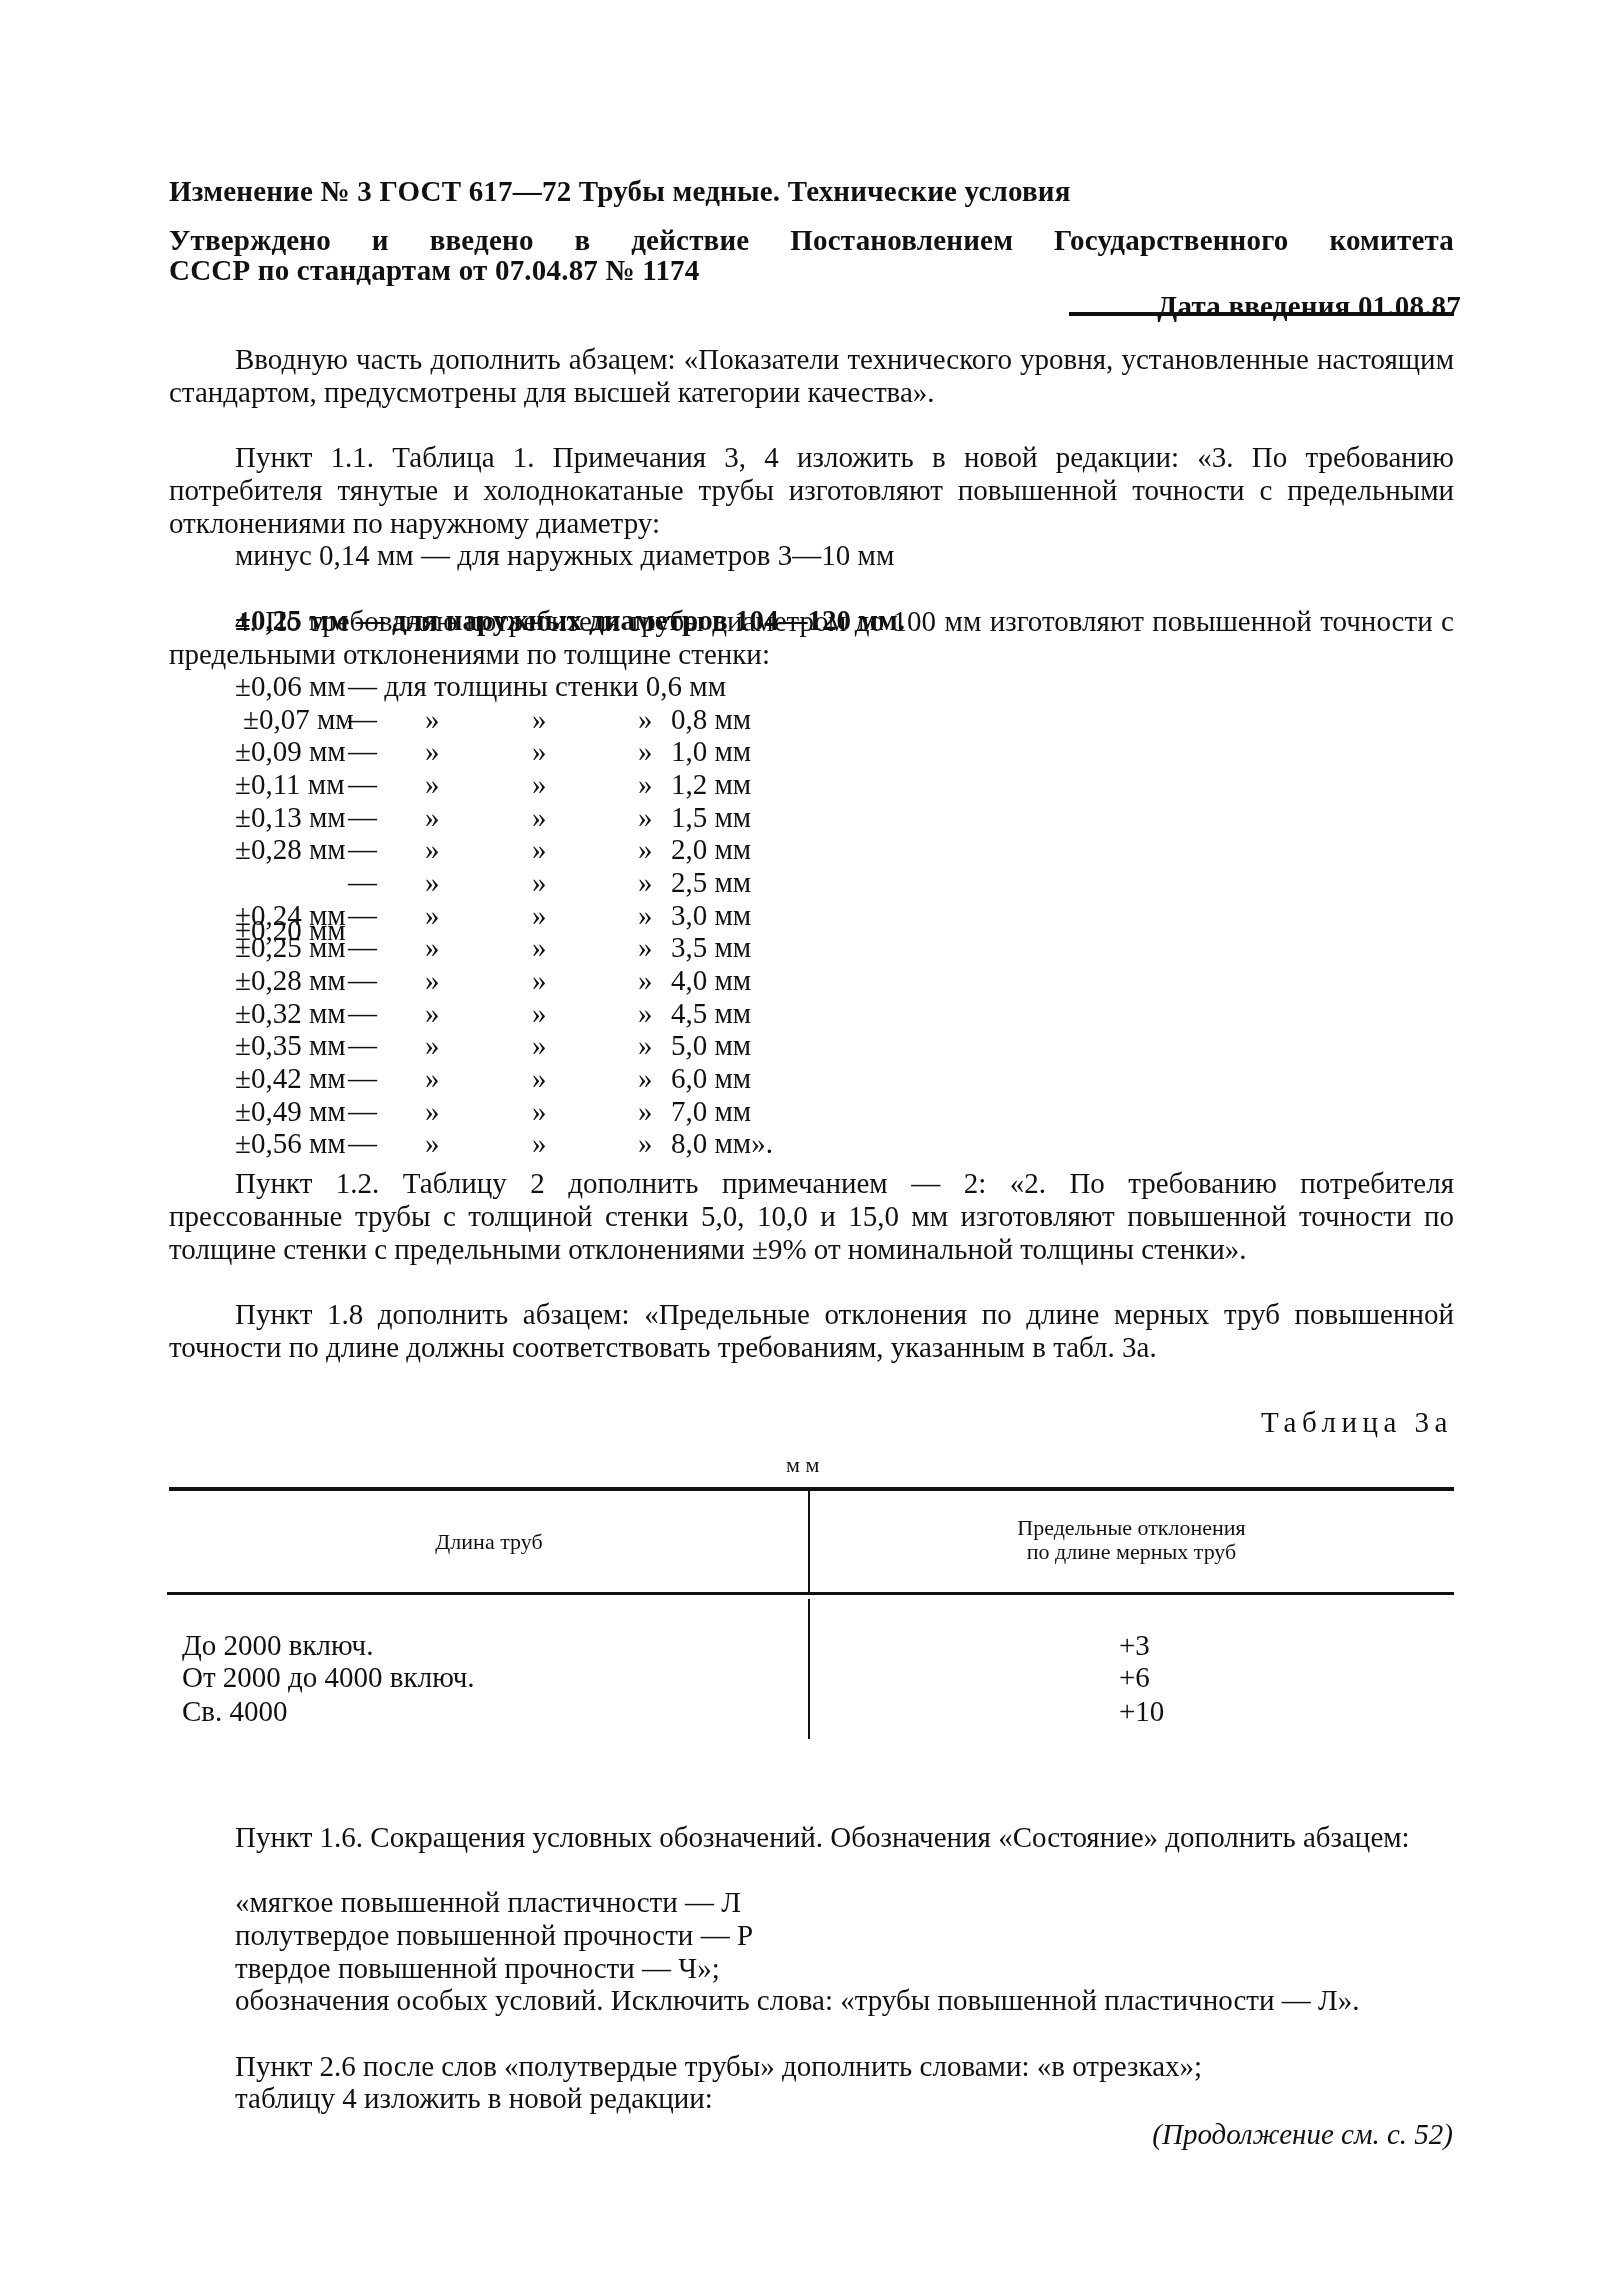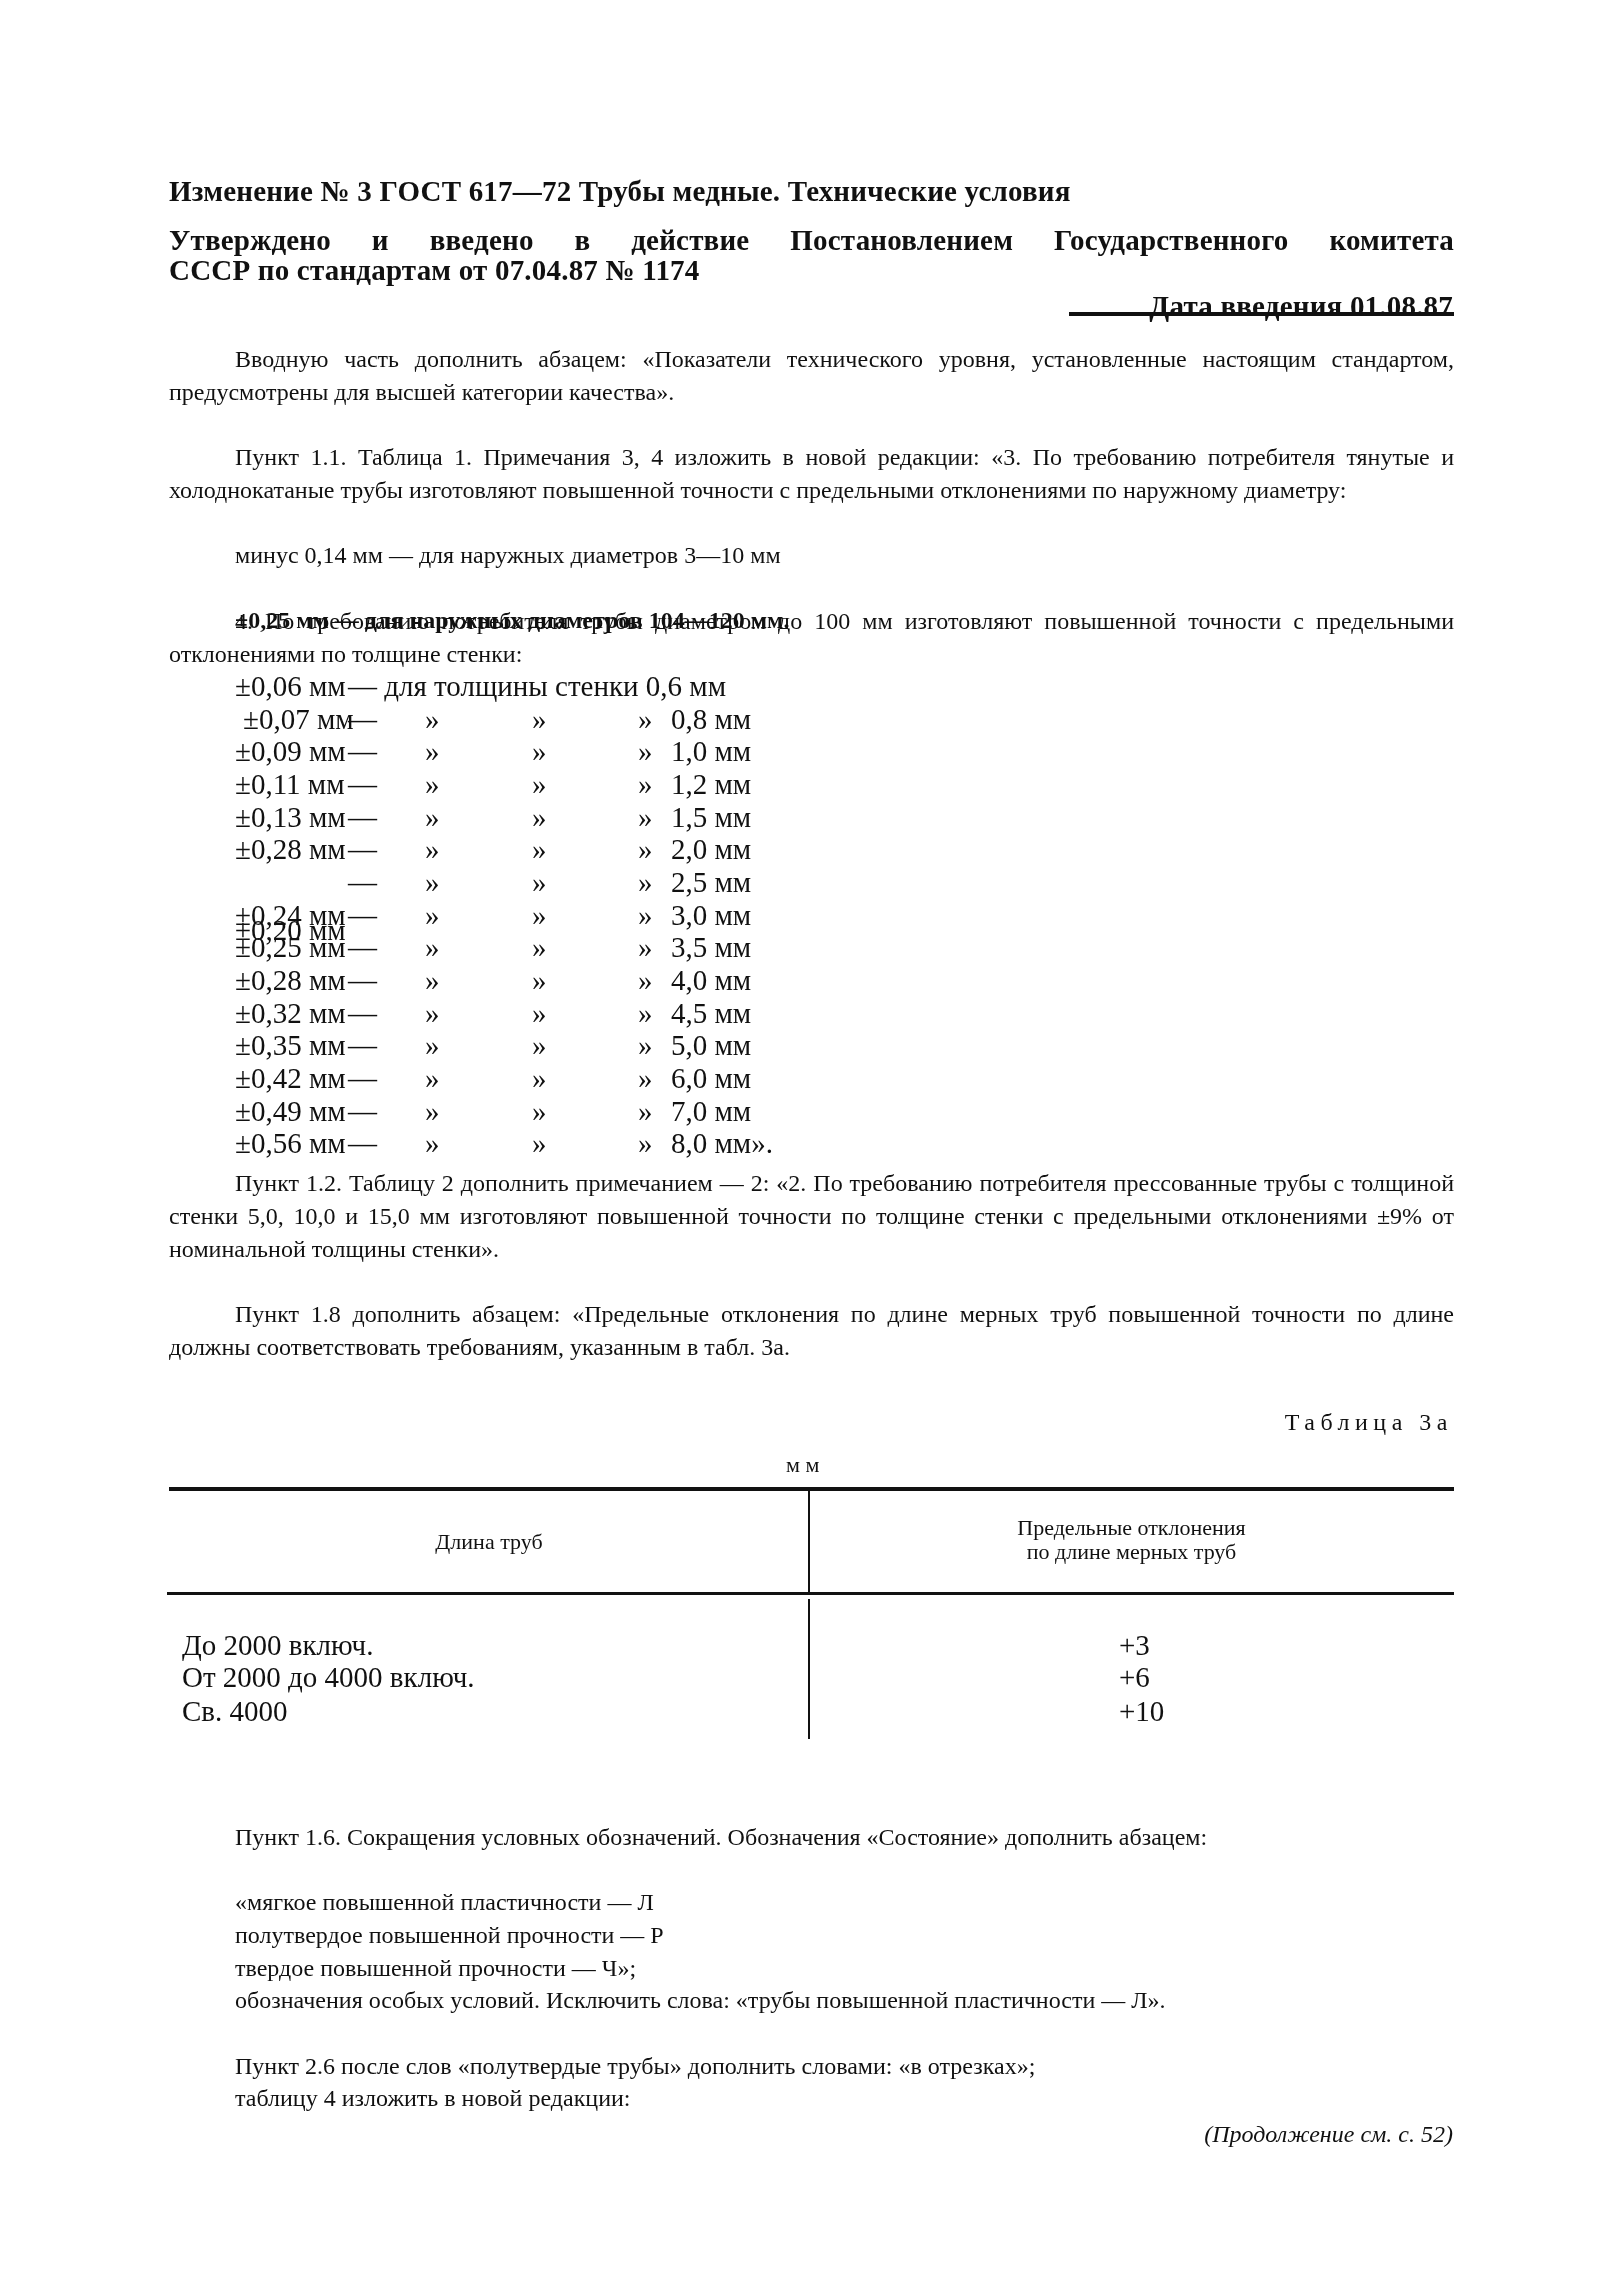--- a/index.html
+++ b/index.html
@@ -1,38 +1,38 @@
 <!DOCTYPE html>
 <html style="font-size:14.8px"><head>
 <meta charset="utf-8">
 <style>
   html, body { margin: 0; padding: 0; background: #ffffff; }
   body { width: 1613px; height: 2289px; position: relative; overflow: hidden;
          font-family: "Liberation Serif", "DejaVu Serif", serif; color: #111; }
   .abs { position: absolute; white-space: nowrap; }
   .head { font-weight: bold; font-size: 29px; letter-spacing: 0.2px; margin-top: 16px; }
-  .p { font-size: 24px; line-height: 33px; }
+  .p { font-size: 29px; line-height: 33px; }
   .block { position: absolute; left: 169px; width: 1285px; }
   .just { text-align: justify; text-align-last: left; }
   .ind { text-indent: 66px; }
   .line { position: absolute; background: #111; }
   .tol-row { position: absolute; left: 235px; height: 33px; font-size: 29px; line-height: 33px; white-space: nowrap; }
   .tol-row span { position: absolute; top: 0; }
   .th { font-size: 22px; line-height: 25px; text-align: center; position: absolute; }
   .td { font-size: 29px; line-height: 32px; position: absolute; white-space: nowrap; }
   .italic { font-style: italic; }
   .spaced { letter-spacing: 5.5px; }
 </style>
 </head>
 <body>
 
 <div class="abs head" style="left:169px; top:159px;">Изменение № 3 ГОСТ 617—72 Трубы медные. Технические условия</div>
 <div class="abs head" style="left:169px; top:208px; width:1285px; text-align:justify; text-align-last:justify;">Утверждено и введено в действие Постановлением Государственного комитета</div>
 <div class="abs head" style="left:169px; top:238px;">СССР по стандартам от 07.04.87 № 1174</div>
-<div class="abs head" style="right:160px; top:274px;">Дата введения 01.08.87</div>
+<div class="abs head" style="right:152px; top:274px;">Дата введения 01.08.87</div>
 <div class="line" style="left:1069px; top:312px; width:385px; height:3.7px;"></div>
 
 <div class="block p just ind" style="top:343px;">Вводную часть дополнить абзацем: «Показатели технического уровня, установленные настоящим стандартом, предусмотрены для высшей категории качества».</div>
 
 <div class="block p just ind" style="top:441px;">Пункт 1.1. Таблица 1. Примечания 3, 4 изложить в новой редакции: «3. По требованию потребителя тянутые и холоднокатаные трубы изготовляют повышенной точности с предельными отклонениями по наружному диаметру:</div>
 <div class="abs p" style="left:235px; top:539px;">минус 0,14 мм — для наружных диаметров 3—10 мм</div>
 <div class="abs p" style="left:235px; top:604px;font-weight:bold;">±0,25 мм — для наружных диаметров 104—120 мм.</div>
 <div class="block p just ind" style="top:605px;">4. По требованию потребителя трубы диаметром до 100 мм изготовляют повышенной точности с предельными отклонениями по толщине стенки:</div>
 
 <div class="tol-row" style="top:670px;">

